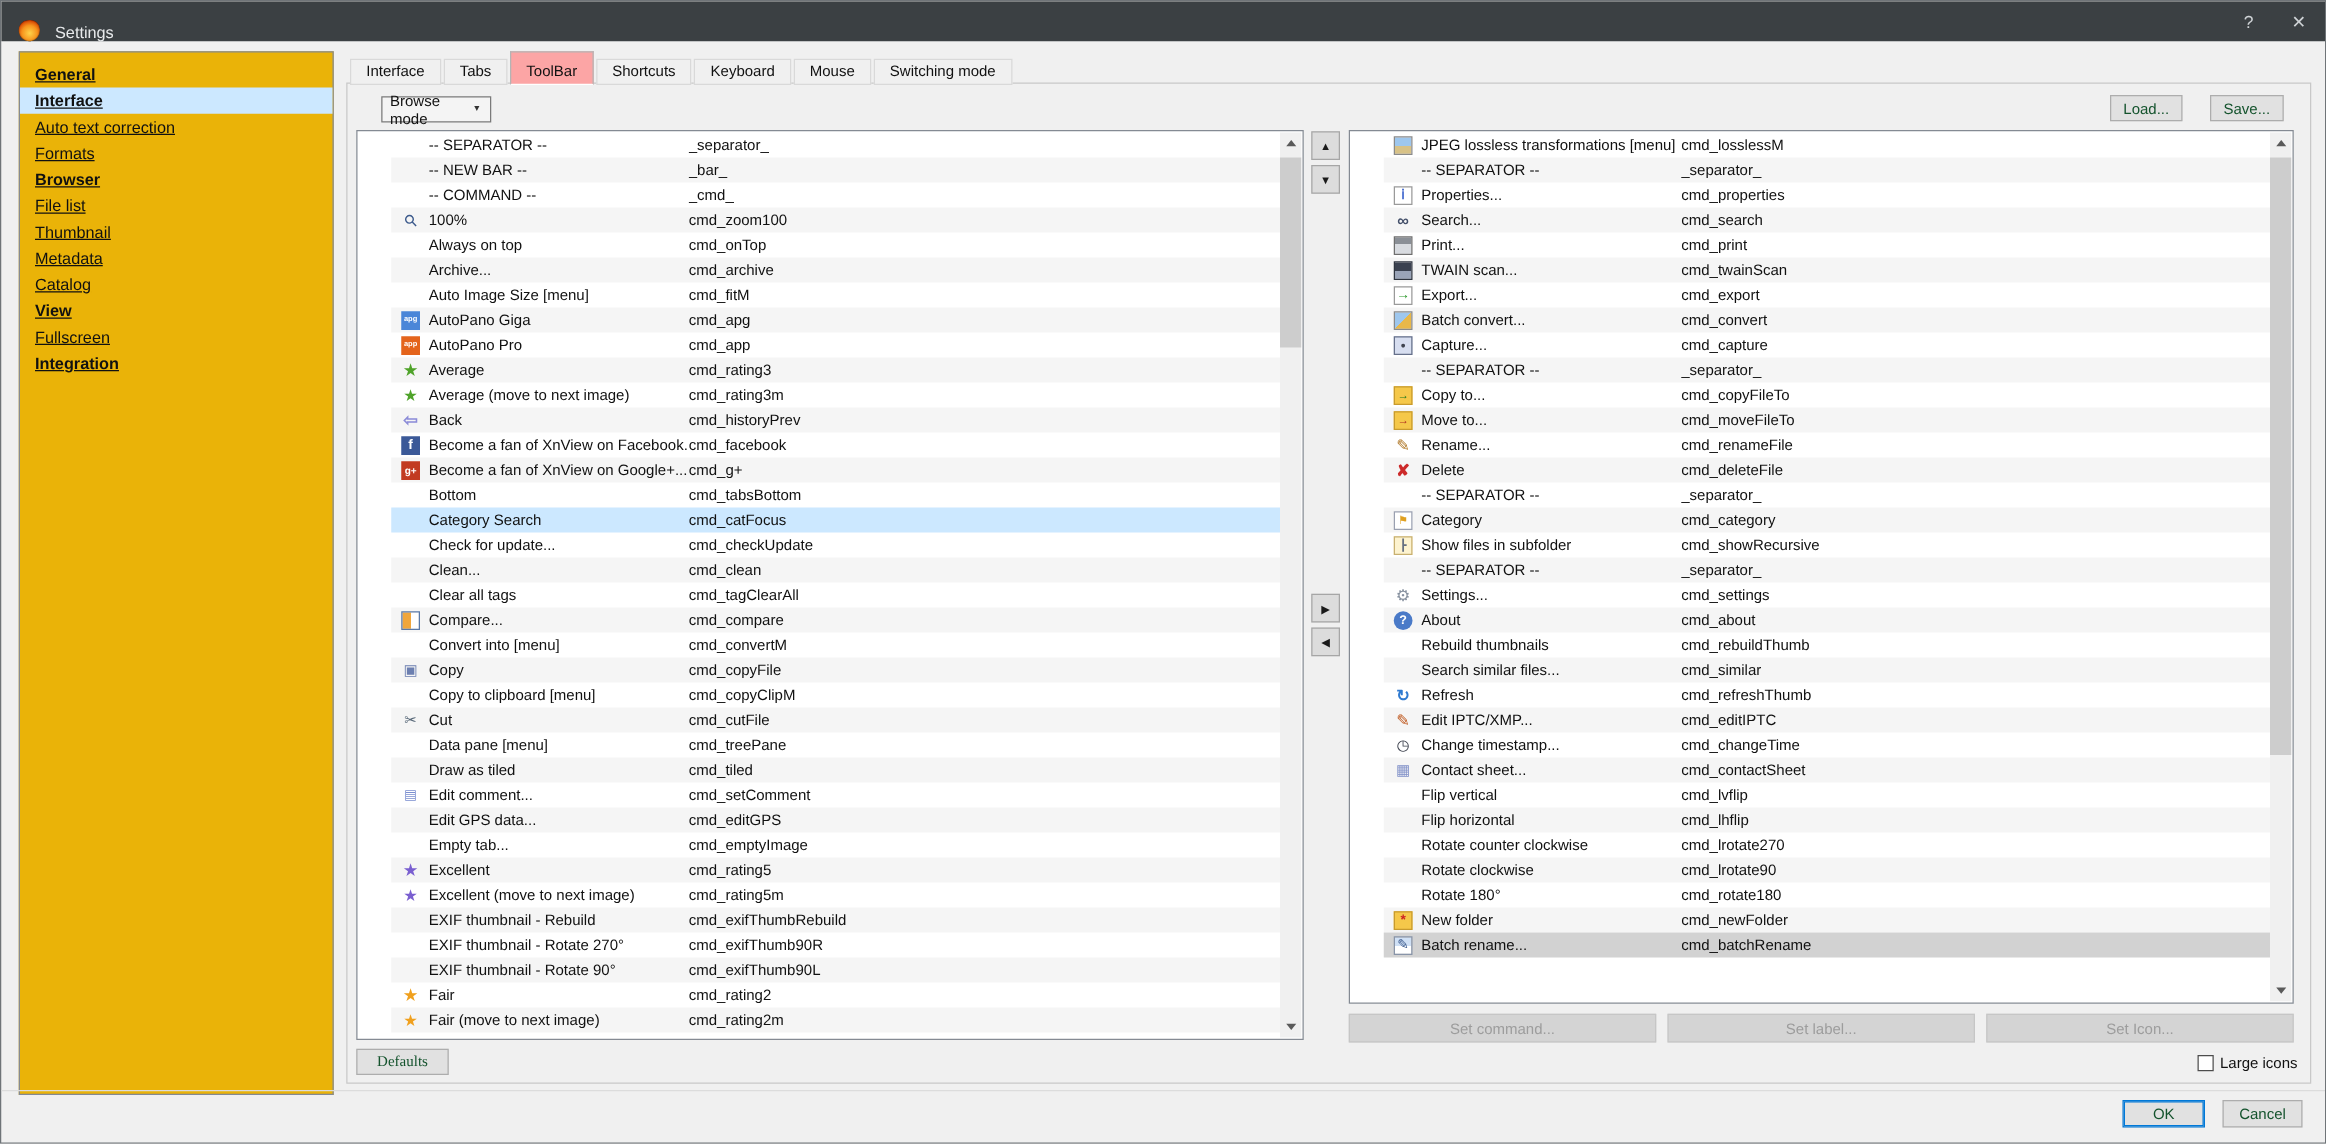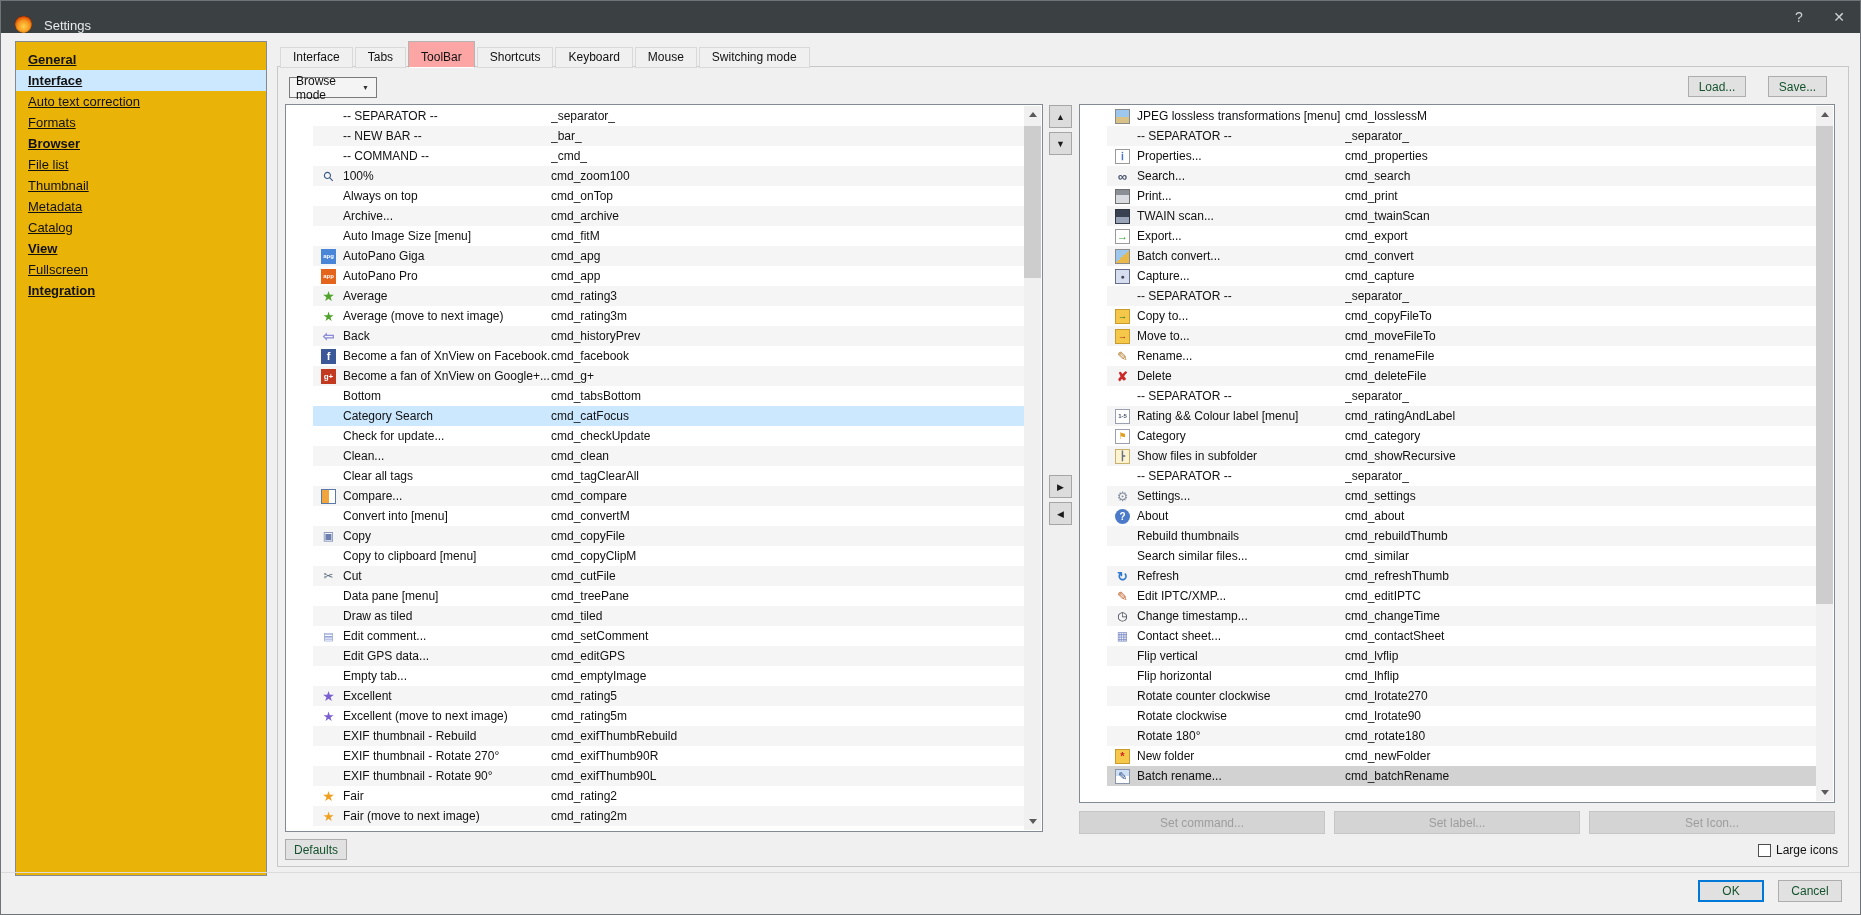--- a/index.html
+++ b/index.html
@@ -23,30 +23,30 @@
   .side-item.sel{background:#cce8ff;}
   
   #tabs{position:absolute;left:279px;top:43px;height:23px;display:flex;align-items:flex-end;z-index:3;}
   .tab{background:#f0f0f0;border:1px solid #d9d9d9;padding:2px 12px 3px 12px;margin-right:2px;
        font-size:12px;position:relative;bottom:-1px;}
   .tab.active{background:#fca5a5;border-color:#b4b4b4;border-bottom:1px solid #fff;padding-top:8px;bottom:-1px;z-index:4;}
   
   #page{position:absolute;left:276px;top:65px;width:1572px;height:801px;border:1px solid #c8c8c8;
         background:#f0f0f0;box-sizing:border-box;z-index:1;}
   
-  #combo{position:absolute;left:288px;top:76px;width:88px;height:21px;background:#f4f4f4;border:1px solid #7a7a7a;
+  #combo{position:absolute;left:304px;top:76px;width:88px;height:21px;background:#f4f4f4;border:1px solid #7a7a7a;
          box-sizing:border-box;display:flex;align-items:center;z-index:5;}
   #combo .cval{flex:1;padding-left:6px;font-size:12px;}
   #combo .carr{width:14px;font-size:7px;color:#333;}
   
   .btn{position:absolute;background:#e1e1e1;border:1px solid #adadad;box-sizing:border-box;
        display:flex;align-items:center;justify-content:center;font-size:12px;color:#14532d;z-index:5;}
   #btn-load{left:1687px;top:75px;width:58px;height:21px;}
   #btn-save{left:1767px;top:75px;width:59px;height:21px;}
-  #btn-defaults{left:284px;top:838px;width:62px;height:21px;}
+  #btn-defaults{left:284px;top:838px;width:74px;height:21px;font-family:Liberation Serif, serif;}
   #btn-ok{left:1697px;top:879px;width:66px;height:22px;border:1px solid #0078d7;box-shadow:inset 0 0 0 1px #0078d7;text-align:right;}
   #btn-cancel{left:1777px;top:879px;width:64px;height:22px;}
   .btn.disabled{background:#d4d4d4;border:1px solid #c6c6c6;color:#9d9d9d;}
   #btn-setcmd{left:1078px;top:810px;width:246px;height:23px;}
   #btn-setlabel{left:1333px;top:810px;width:246px;height:23px;}
   #btn-seticon{left:1588px;top:810px;width:246px;height:23px;}
   
   .list{position:absolute;background:#fff;border:1px solid #848a93;box-sizing:border-box;overflow:hidden;z-index:2;}
   #list-left{left:284px;top:103px;width:758px;height:728px;}
   #list-right{left:1078px;top:103px;width:756px;height:699px;}
@@ -388,25 +388,20 @@
           <span class="ric" style="color: rgb(204, 42, 42); font-size: 13px; font-weight: bold;">✘</span>
           <span class="rlb">Delete</span>
           <span class="rcm">cmd_deleteFile</span>
         </div>
         <div class="row">
           <span class="ric"></span>
           <span class="rlb">-- SEPARATOR --</span>
           <span class="rcm">_separator_</span>
         </div>
         <div class="row">
-          <span class="ric" style="color: rgb(68, 80, 106); background: rgb(255, 255, 255); border: 1px solid rgb(154, 160, 176); font-size: 6px; font-weight: bold;">1-5</span>
-          <span class="rlb">Rating &amp;&amp; Colour label [menu]</span>
-          <span class="rcm">cmd_ratingAndLabel</span>
-        </div>
-        <div class="row">
           <span class="ric" style="color: rgb(224, 160, 32); background: rgb(255, 255, 255); border: 1px solid rgb(154, 160, 176); font-size: 9px;">⚑</span>
           <span class="rlb">Category</span>
           <span class="rcm">cmd_category</span>
         </div>
         <div class="row">
           <span class="ric" style="color: rgb(102, 112, 128); background: rgb(253, 243, 207); border: 1px solid rgb(200, 176, 112); font-size: 9px;">┣</span>
           <span class="rlb">Show files in subfolder</span>
           <span class="rcm">cmd_showRecursive</span>
         </div>
         <div class="row">

